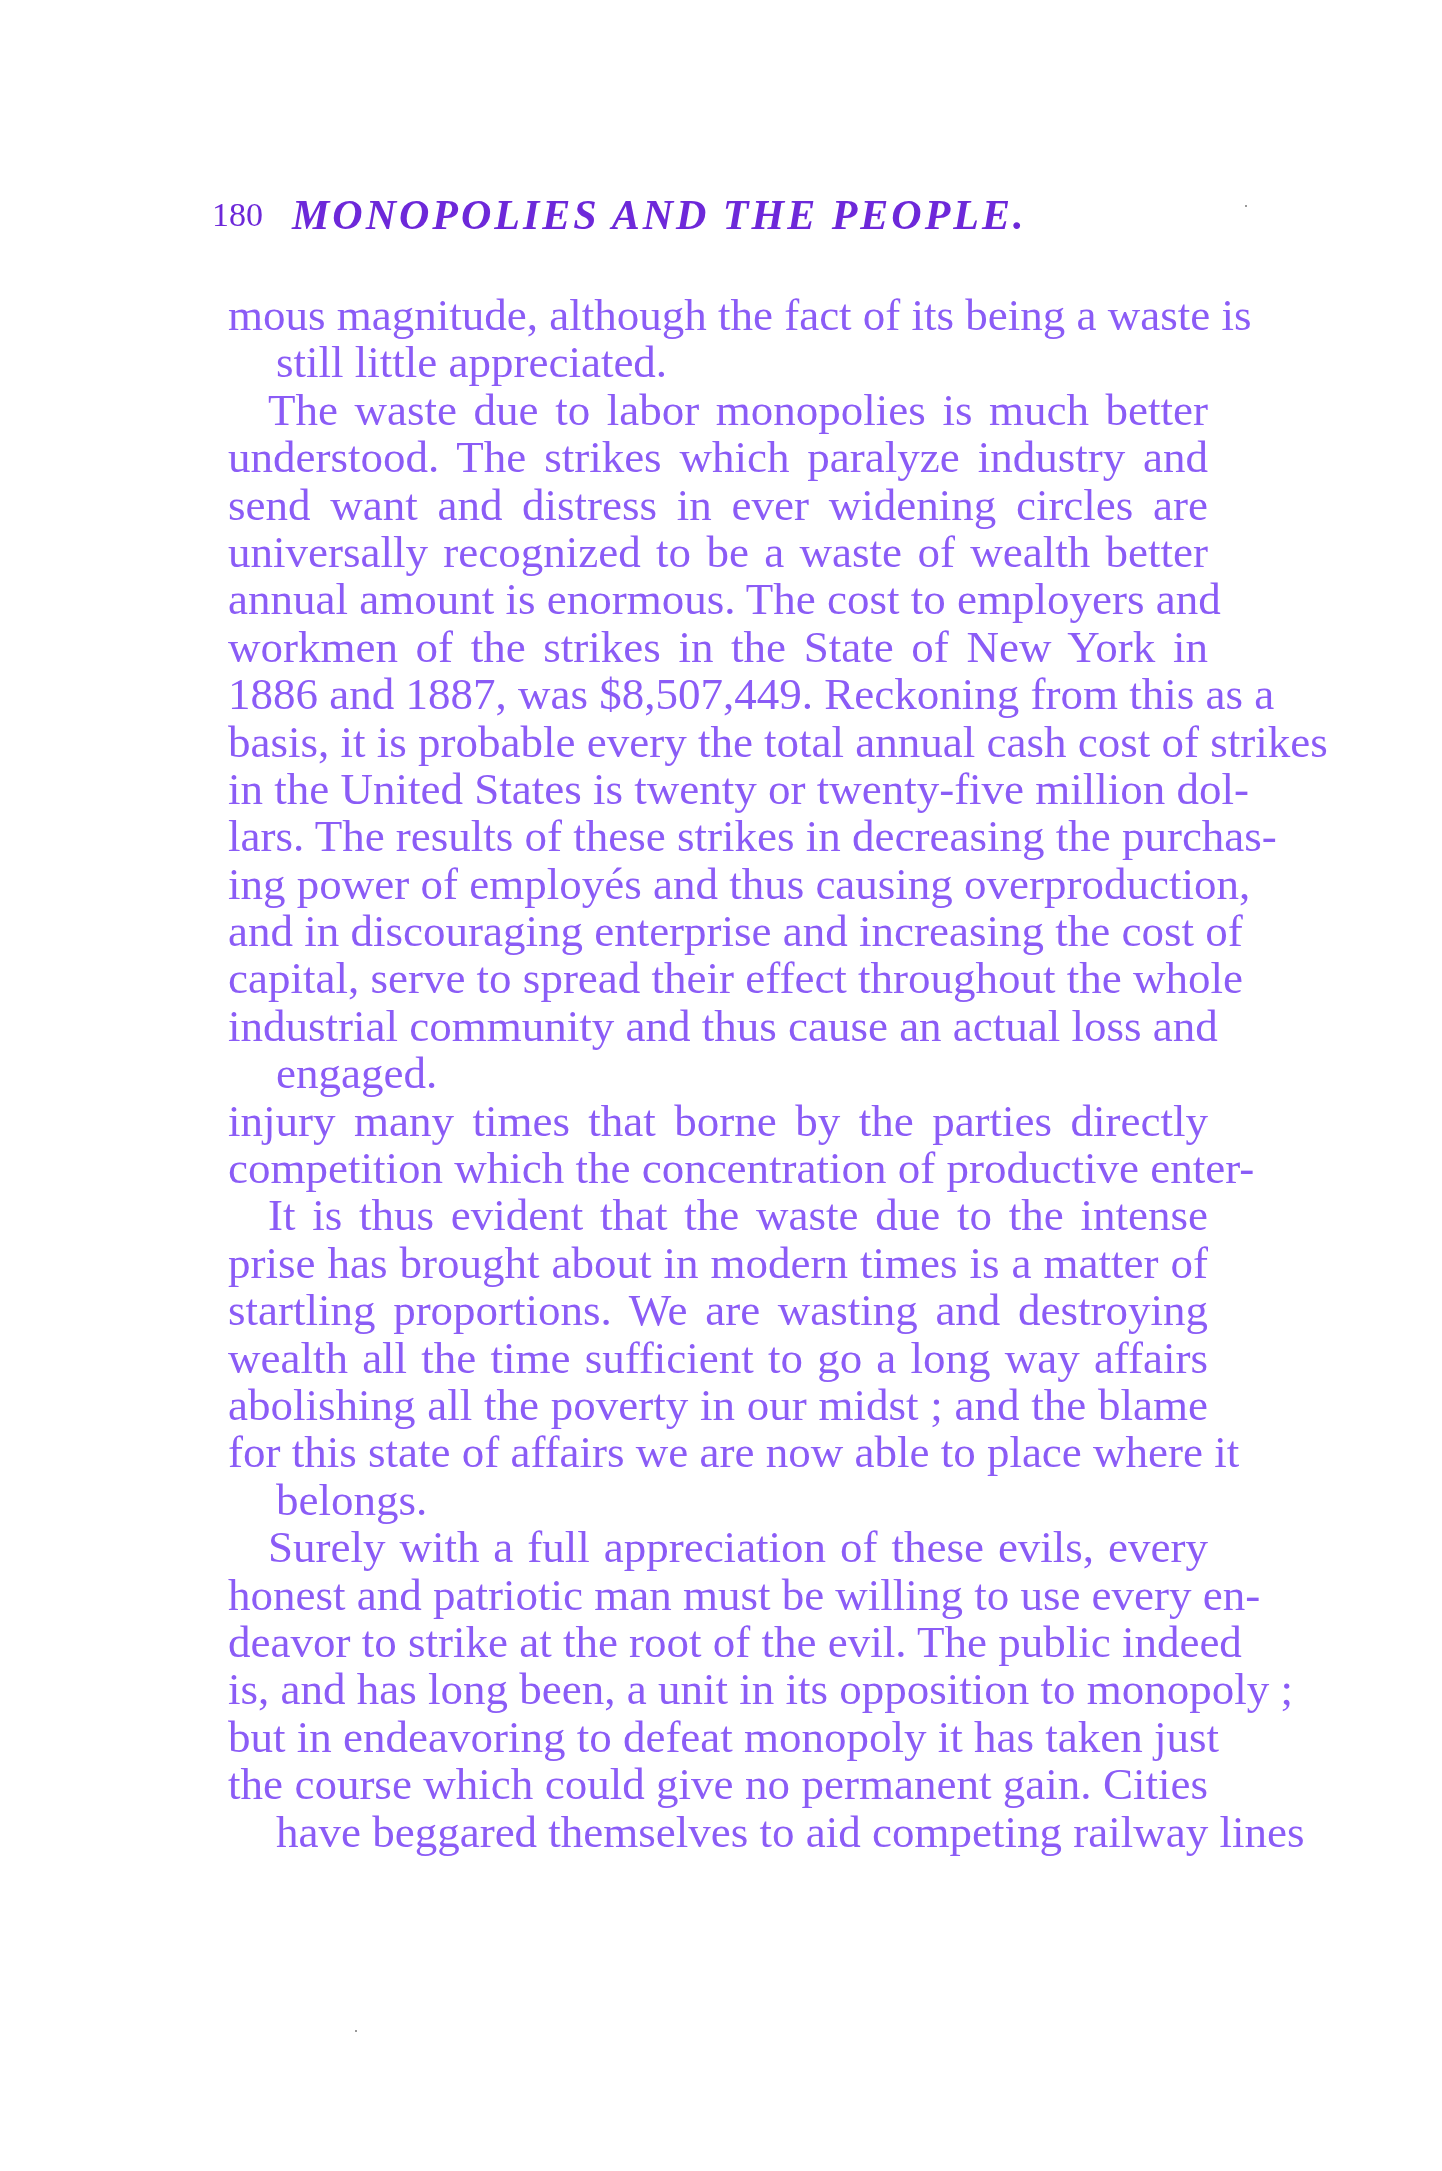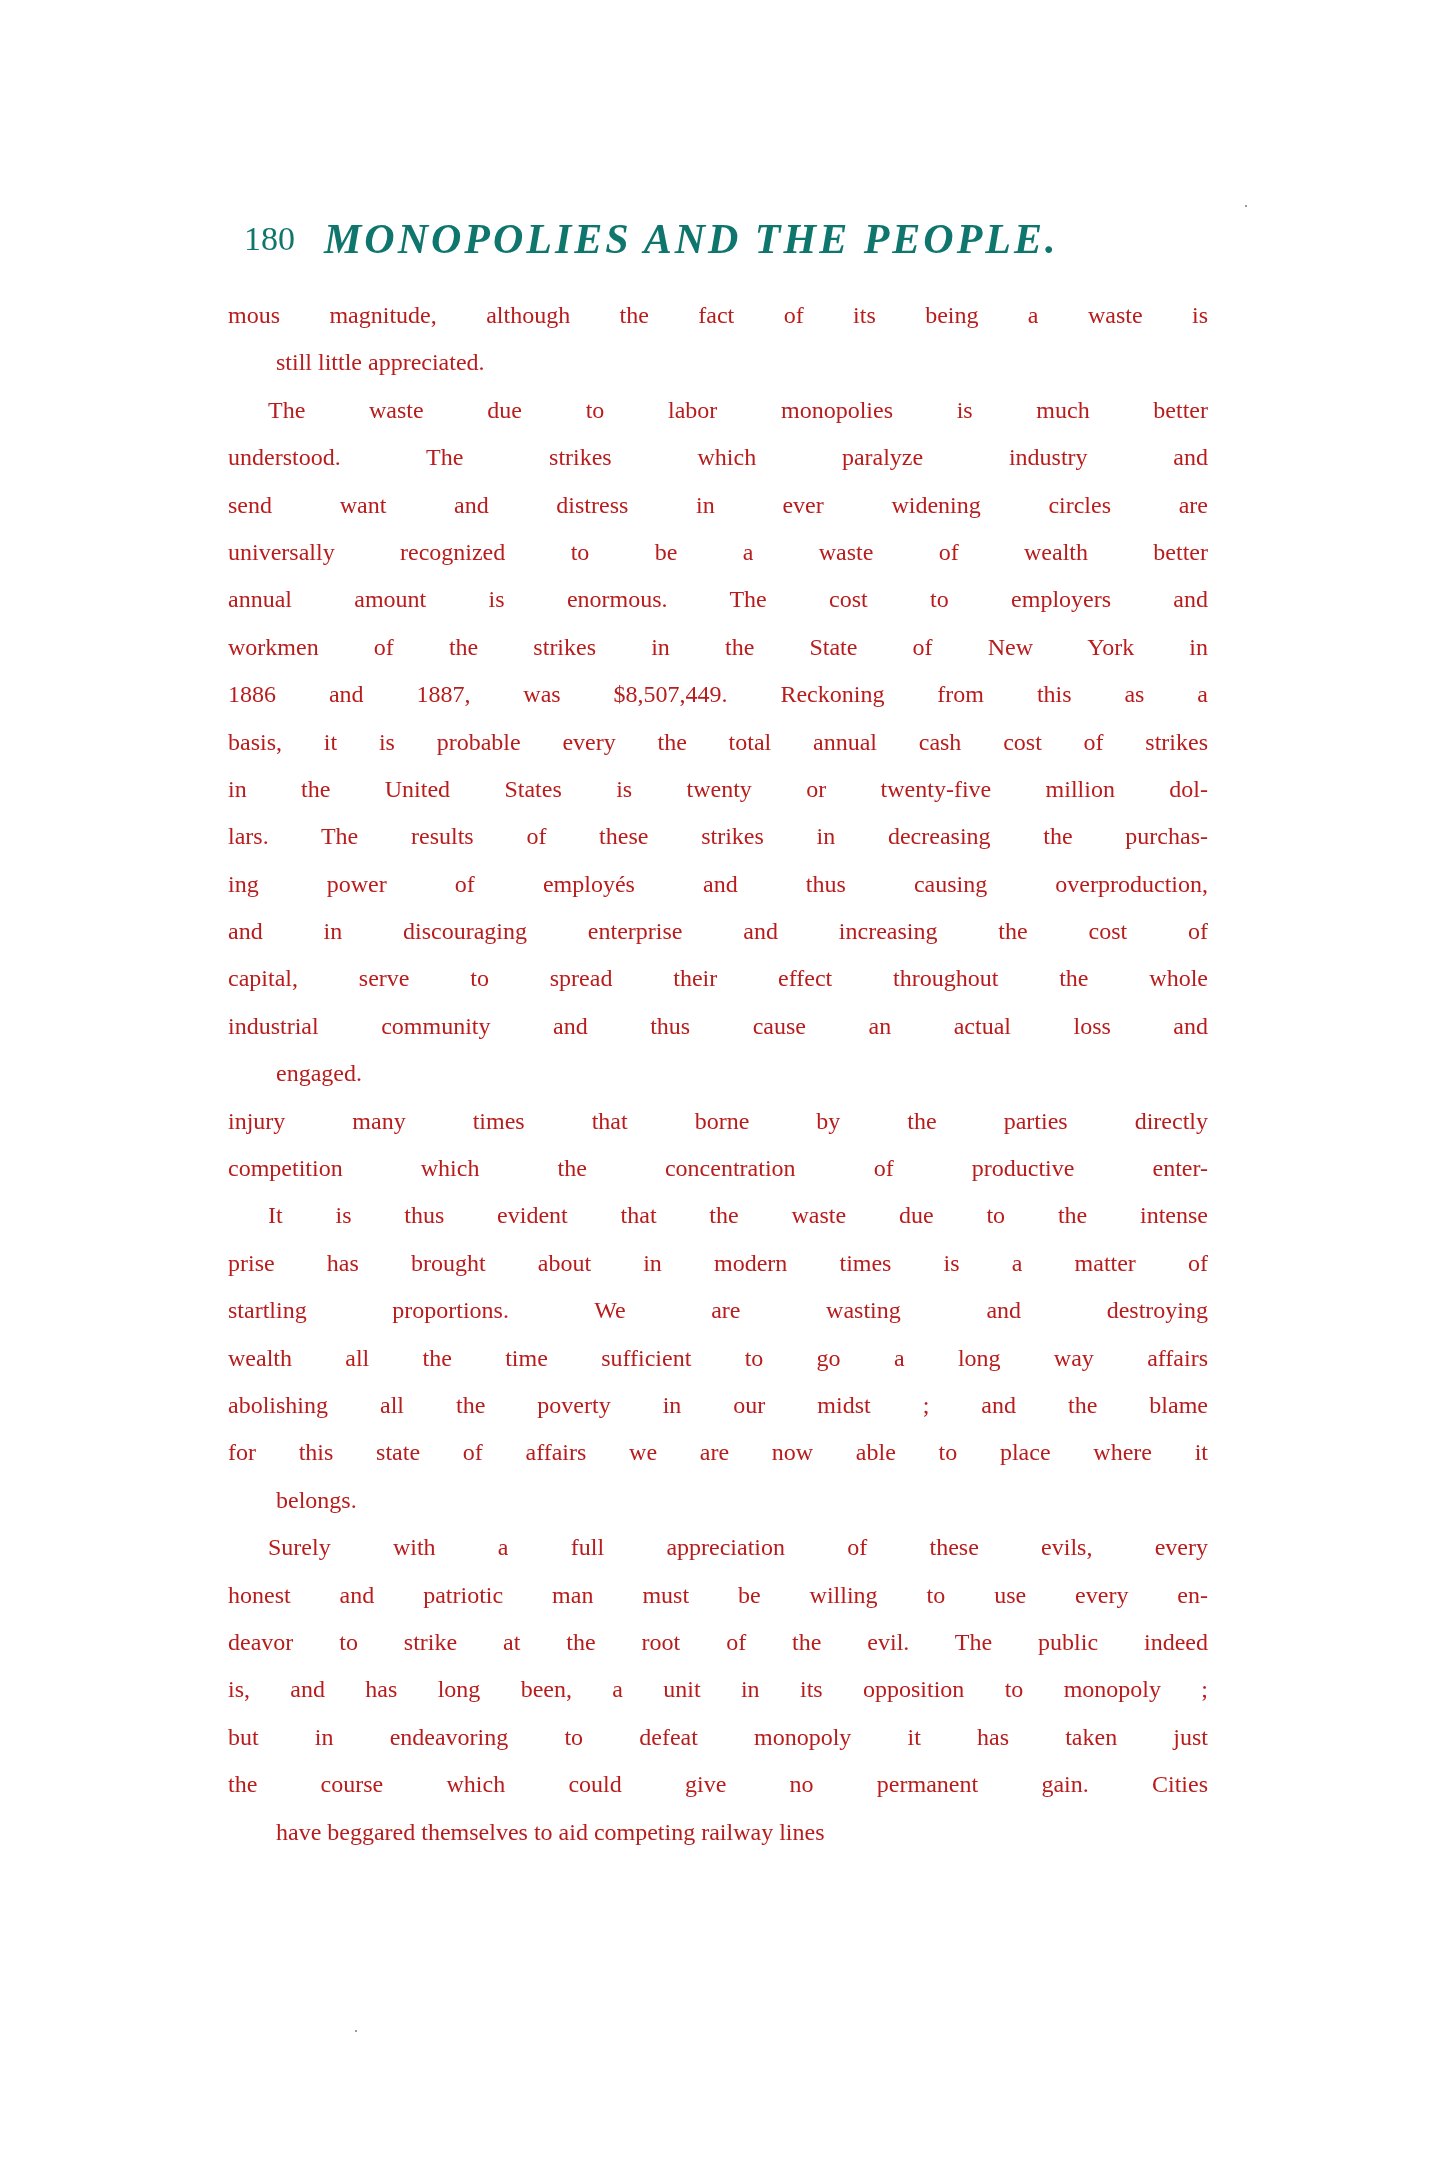--- a/index.html
+++ b/index.html
@@ -1,25 +1,25 @@
 <!DOCTYPE html>
 <html><head>
 <meta charset="utf-8">
 <style>
   html, body { margin: 0; padding: 0; background: #ffffff; }
   body { width: 1442px; height: 2171px; position: relative; overflow: hidden; }
   .page { position: absolute; left: 0; top: 0; width: 1442px; height: 2171px; background: #fff; }
-  .header { position: absolute; left: 244px; top: 190px; width: 990px; height: 50px;
-            font-family: "Liberation Serif", "DejaVu Serif", serif; color: #0f766e; margin-top: 24px; }
+  .header { position: absolute; left: 212px; top: 190px; width: 990px; height: 50px;
+            font-family: "Liberation Serif", "DejaVu Serif", serif; color: #6d28d9; }
   .page-num { position: absolute; left: 0; top: 0; font-size: 34px; line-height: 50px; }
   .running-title { position: absolute; left: 80px; top: 0; font-size: 42px; line-height: 50px;
                    font-style: italic; letter-spacing: 3px; font-weight: bold; }
   .body-text { position: absolute; left: 228px; top: 292px; width: 980px;
-               font-family: "Liberation Serif", "DejaVu Serif", serif; font-size: 24px;
-               color: #b91c1c; }
+               font-family: "Liberation Serif", "DejaVu Serif", serif; font-size: 45px;
+               color: #8b5cf6; }
   .line { display: block; height: 47.4px; line-height: 47.4px; white-space: nowrap;
           text-align: justify; text-align-last: justify; }
   .line.last { text-align-last: left; margin-left: 48px; }
   .line.indent { padding-left: 40px; }
   .speck { position: absolute; width: 2px; height: 2px; background: #777; border-radius: 1px; }
 </style>
 </head>
 <body>
 
 <div class="page">

